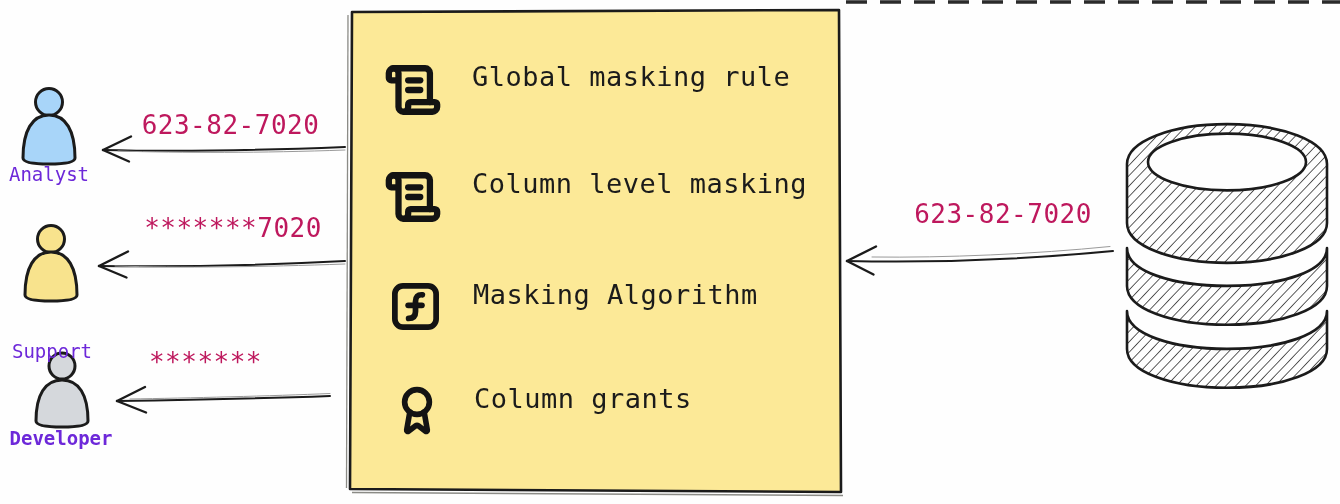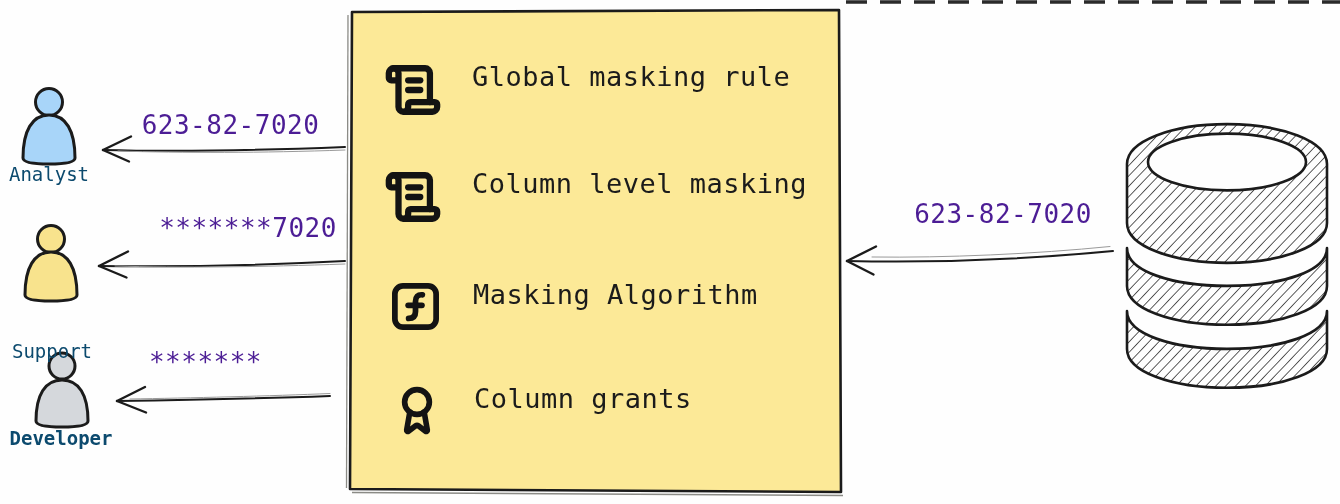--- a/index.html
+++ b/index.html
@@ -11,27 +11,27 @@
     font-family:"DejaVu Sans Mono", monospace;
     color:#1b1b1b;
   }
   .layer{position:absolute;left:0;top:0;width:1340px;height:504px;}
   .abs{position:absolute;}
   .value-label{
     font-size:26px;
     letter-spacing:.5px;
     text-align:center;
     white-space:nowrap;
-    color:#4c1d95;
+    color:#be185d;
   }
   .user-name{
     font-size:19px;
     text-align:center;
     white-space:nowrap;
-    color:#0c4a6e;
+    color:#6d28d9;
   }
   .box-item{
     position:absolute;
     display:flex;
     align-items:flex-start;
     gap:30px;
     height:60px;
   }
   .box-item .label{
     font-size:27px;
@@ -109,21 +109,21 @@
       <path d="M5 42 C5 20 50 4 105 4 C160 4 205 20 205 42 L205 98 C205 120 160 136 105 136 C50 136 5 120 5 98 Z" fill="url(#hatch)"></path>
       <ellipse cx="105" cy="40" rx="79" ry="27" fill="#fefefe"></ellipse>
 
       <path d="M5 122 L5 158 C5 180 50 195 105 195 C160 195 205 180 205 158 L205 122 C205 144 160 158 105 158 C50 158 5 144 5 122 Z" fill="url(#hatch)"></path>
 
       <path d="M5 182 L5 218 C5 240 50 255 105 255 C160 255 205 240 205 218 L205 182 C205 204 160 218 105 218 C50 218 5 204 5 182 Z" fill="url(#hatch)"></path>
     </g>
   </svg>
 
   <div class="abs value-label" style="left:128px;top:110px;width:205px;">623-82-7020</div>
-  <div class="abs value-label" style="left:148px;top:213px;width:200px;">*******7020</div>
+  <div class="abs value-label" style="left:133px;top:213px;width:200px;">*******7020</div>
   <div class="abs value-label" style="left:138px;top:347px;width:135px;">*******</div>
   <div class="abs value-label" style="left:898px;top:199px;width:210px;">623-82-7020</div>
 
   <div class="abs user-name" style="left:0px;top:163px;width:98px;">Analyst</div>
   <div class="abs user-name" style="left:2px;top:300px;width:100px;margin-top:40px;">Support</div>
   <div class="abs user-name" style="left:7px;top:427px;width:108px;font-weight:bold;">Developer</div>
 
   <div class="box-item" style="left:384px;top:61px;">
     <svg class="icon" width="58" height="58" viewBox="0 0 24 24" fill="none" stroke="#131313" stroke-width="2.6" stroke-linecap="round" stroke-linejoin="round">
       <path d="M19 17V5a2 2 0 0 0-2-2H4"></path>

